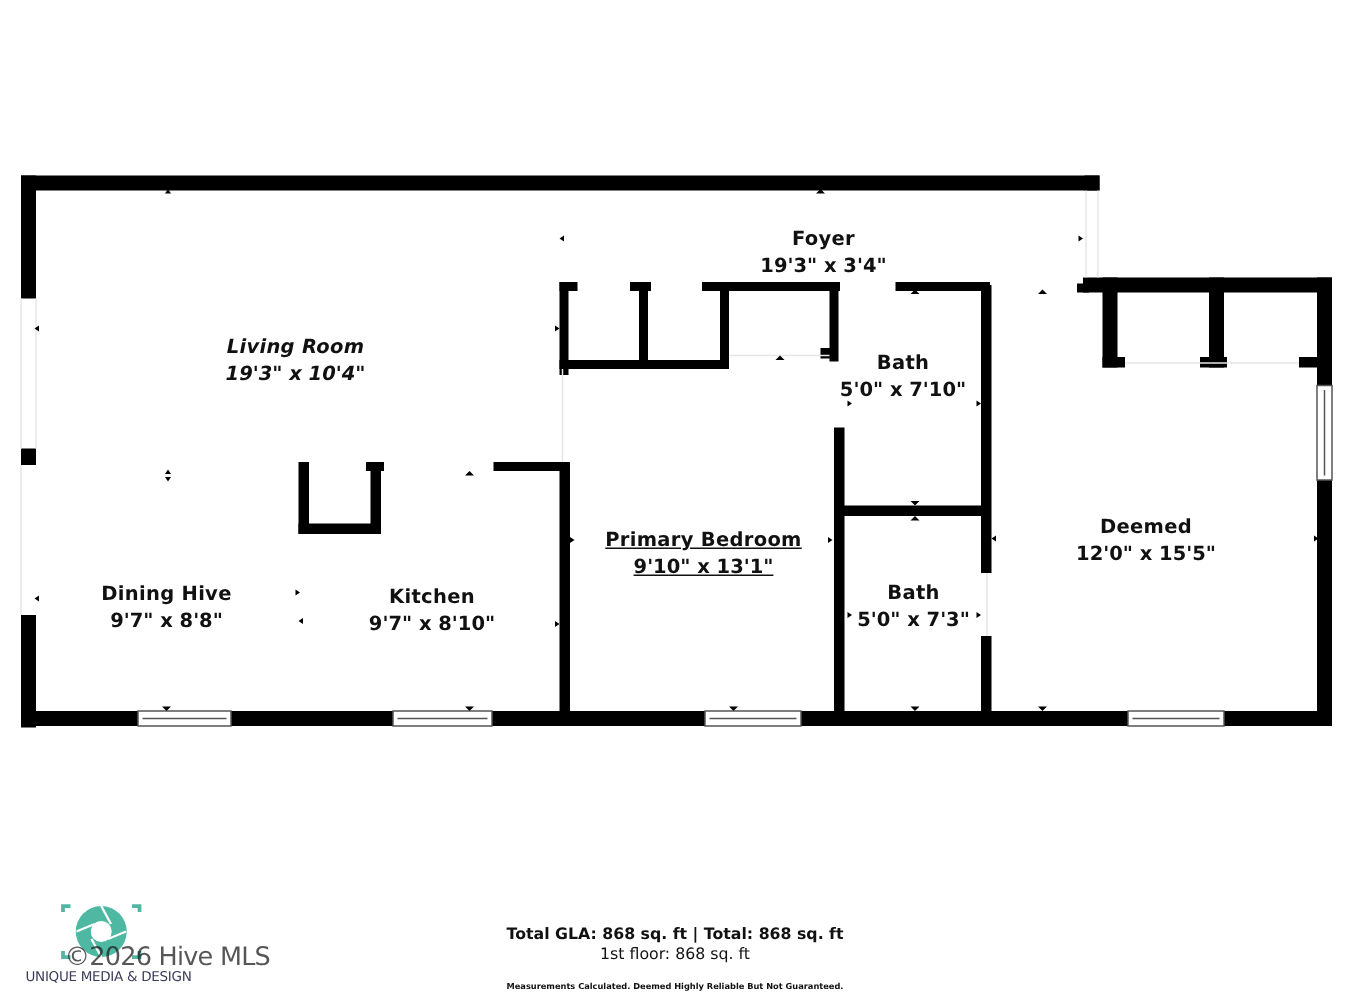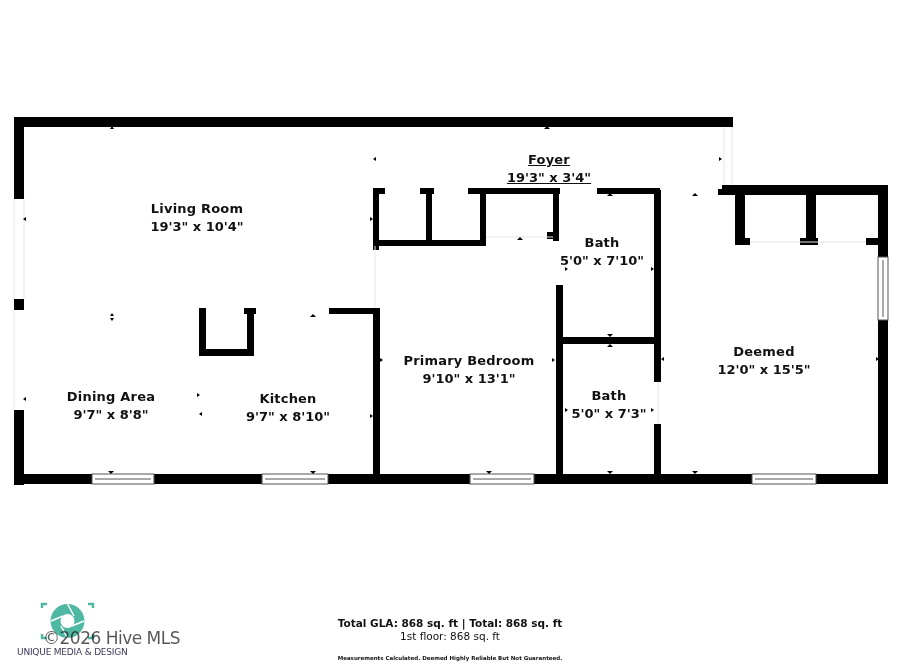--- a/index.html
+++ b/index.html
@@ -127,41 +127,41 @@
     <polygon points="565,408 565,412 568,410"></polygon>
     <polygon points="651,408 651,412 654,410"></polygon>
     <polygon points="607,471 613,471 610,474"></polygon>
     <polygon points="664,357 664,361 661,359"></polygon>
     <polygon points="876,357 876,361 879,359"></polygon>
     <polygon points="692,196 698,196 695,193"></polygon>
     <polygon points="692,471 698,471 695,474"></polygon>
   </g>
 </svg>
 
-<div class="room-label" style="left:549px; top:151px;text-decoration:underline;">
+<div class="room-label" style="left:549px; top:151px;">
   <div class="room-name">Foyer</div>
   <div class="room-dims">19'3" x 3'4"</div>
 </div>
 
-<div class="room-label" style="left:197px; top:200px;">
+<div class="room-label" style="left:197px; top:223px;font-style:italic;">
   <div class="room-name">Living Room</div>
   <div class="room-dims">19'3" x 10'4"</div>
 </div>
 
 <div class="room-label" style="left:111px; top:388px;">
-  <div class="room-name">Dining Area</div>
+  <div class="room-name">Dining Hive</div>
   <div class="room-dims">9'7" x 8'8"</div>
 </div>
 
 <div class="room-label" style="left:288px; top:390px;">
   <div class="room-name">Kitchen</div>
   <div class="room-dims">9'7" x 8'10"</div>
 </div>
 
-<div class="room-label" style="left:469px; top:352px;">
+<div class="room-label" style="left:469px; top:352px;text-decoration:underline;">
   <div class="room-name">Primary Bedroom</div>
   <div class="room-dims">9'10" x 13'1"</div>
 </div>
 
 <div class="room-label" style="left:602px; top:234px;">
   <div class="room-name">Bath</div>
   <div class="room-dims">5'0" x 7'10"</div>
 </div>
 
 <div class="room-label" style="left:609px; top:387px;">

